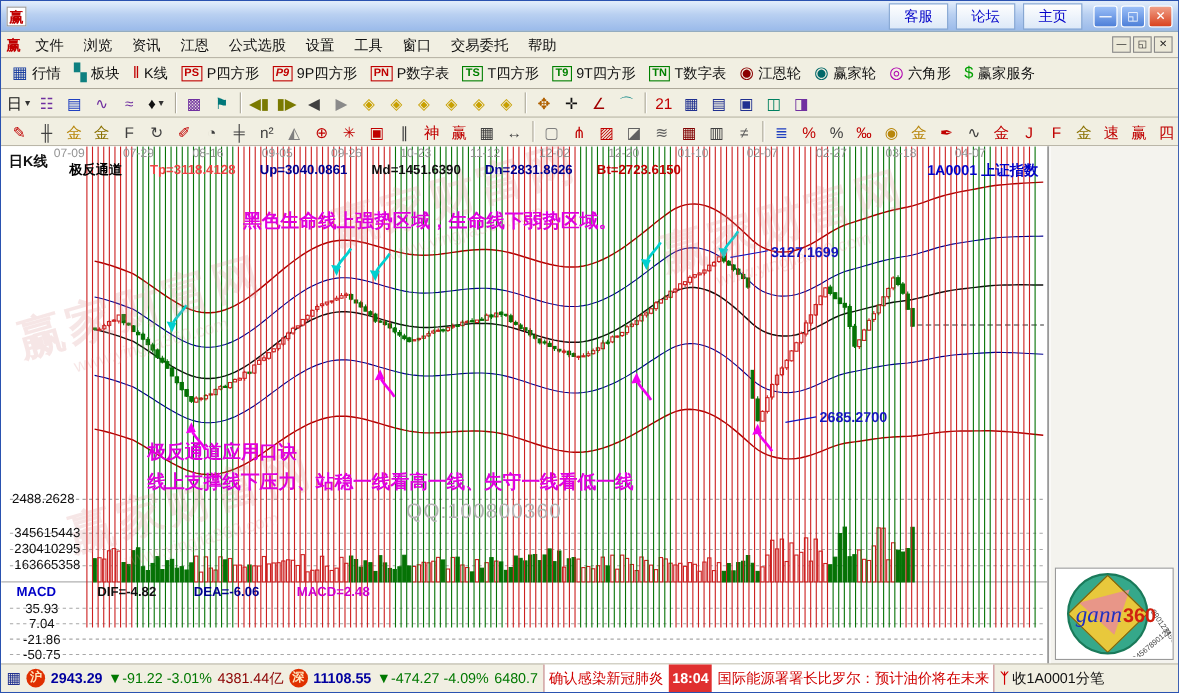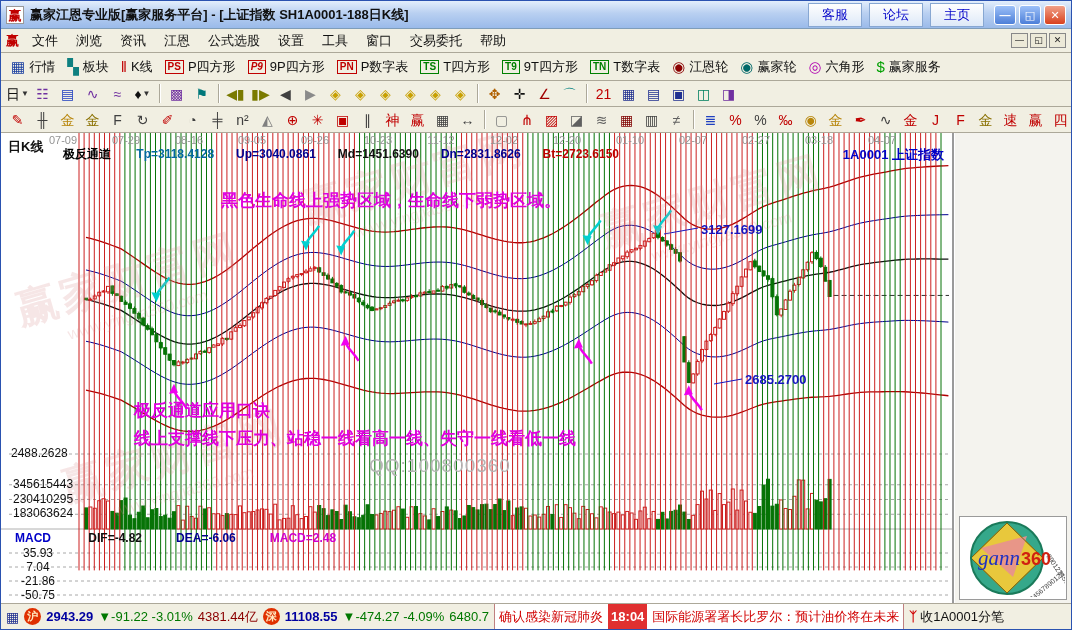--- a/index.html
+++ b/index.html
@@ -70,21 +70,20 @@
   .recv{color:#111;display:flex;align-items:center;gap:3px;}
   .antenna{color:#d00000;font-weight:bold;}
 </style>
 </head>
 <body>
 
 <div id="win">
 
   <div class="titlebar">
     <span class="app-icon">赢</span>
-    <span class="title-text">赢家江恩专业版[赢家服务平台] - [上证指数  SH1A0001-188日K线]</span>
     <span class="tb-spacer"></span>
     <span class="tb-link">客服</span>
     <span class="tb-link">论坛</span>
     <span class="tb-link">主页</span>
     <span class="winbtn min">—</span>
     <span class="winbtn max">◱</span>
     <span class="winbtn close">✕</span>
   </div>
 
   <div class="menubar">
@@ -1135,27 +1134,27 @@
           <span class="date-label" style="left: 473px;">12-02</span>
           <span class="date-label" style="left: 536px;">12-20</span>
           <span class="date-label" style="left: 599px;">01-10</span>
           <span class="date-label" style="left: 662px;">02-07</span>
           <span class="date-label" style="left: 725px;">02-27</span>
           <span class="date-label" style="left: 788px;">03-18</span>
           <span class="date-label" style="left: 851px;">04-07</span>
         </div>
       <div class="ov ind-header" id="ind-header">
         <span>极反通道</span>
-      <span style="color: #0369a1;">Tp=3118.4128</span><span style="color: rgb(0, 0, 144);">Up=3040.0861</span><span style="color: rgb(16, 16, 16);">Md=1451.6390</span><span style="color: rgb(0, 0, 144);">Dn=2831.8626</span><span style="color: rgb(192, 0, 0);">Bt=2723.6150</span></div>
+      <span style="color: #ef4444;">Tp=3118.4128</span><span style="color: rgb(0, 0, 144);">Up=3040.0861</span><span style="color: rgb(16, 16, 16);">Md=1451.6390</span><span style="color: rgb(0, 0, 144);">Dn=2831.8626</span><span style="color: rgb(192, 0, 0);">Bt=2723.6150</span></div>
       <div class="ov symbol-label">1A0001  上证指数</div>
       <div class="ov price-axis-label">2488.2628</div>
       <div id="vol-labels">
           <span class="vol-label" style="top: 343.75px;">345615443</span>
           <span class="vol-label" style="top: 358.5px;">230410295</span>
-          <span class="vol-label" style="top: 373.25px;">183063624</span>
+          <span class="vol-label" style="top: 373.25px;">163665358</span>
         </div>
       <div class="ov macd-header" id="macd-header">
         <span class="macd-title">MACD</span>
       <span style="color: rgb(16, 16, 16);">DIF=-4.82</span><span style="color: rgb(0, 0, 144);">DEA=-6.06</span><span style="color: rgb(208, 0, 208);">MACD=2.48</span></div>
       <div id="macd-axis">
           <span class="macd-axis-label" style="top: 413px;">35.93</span>
           <span class="macd-axis-label" style="top: 427px;">7.04</span>
           <span class="macd-axis-label" style="top: 441px;">-21.86</span>
           <span class="macd-axis-label" style="top: 455px;">-50.75</span>
         </div>

